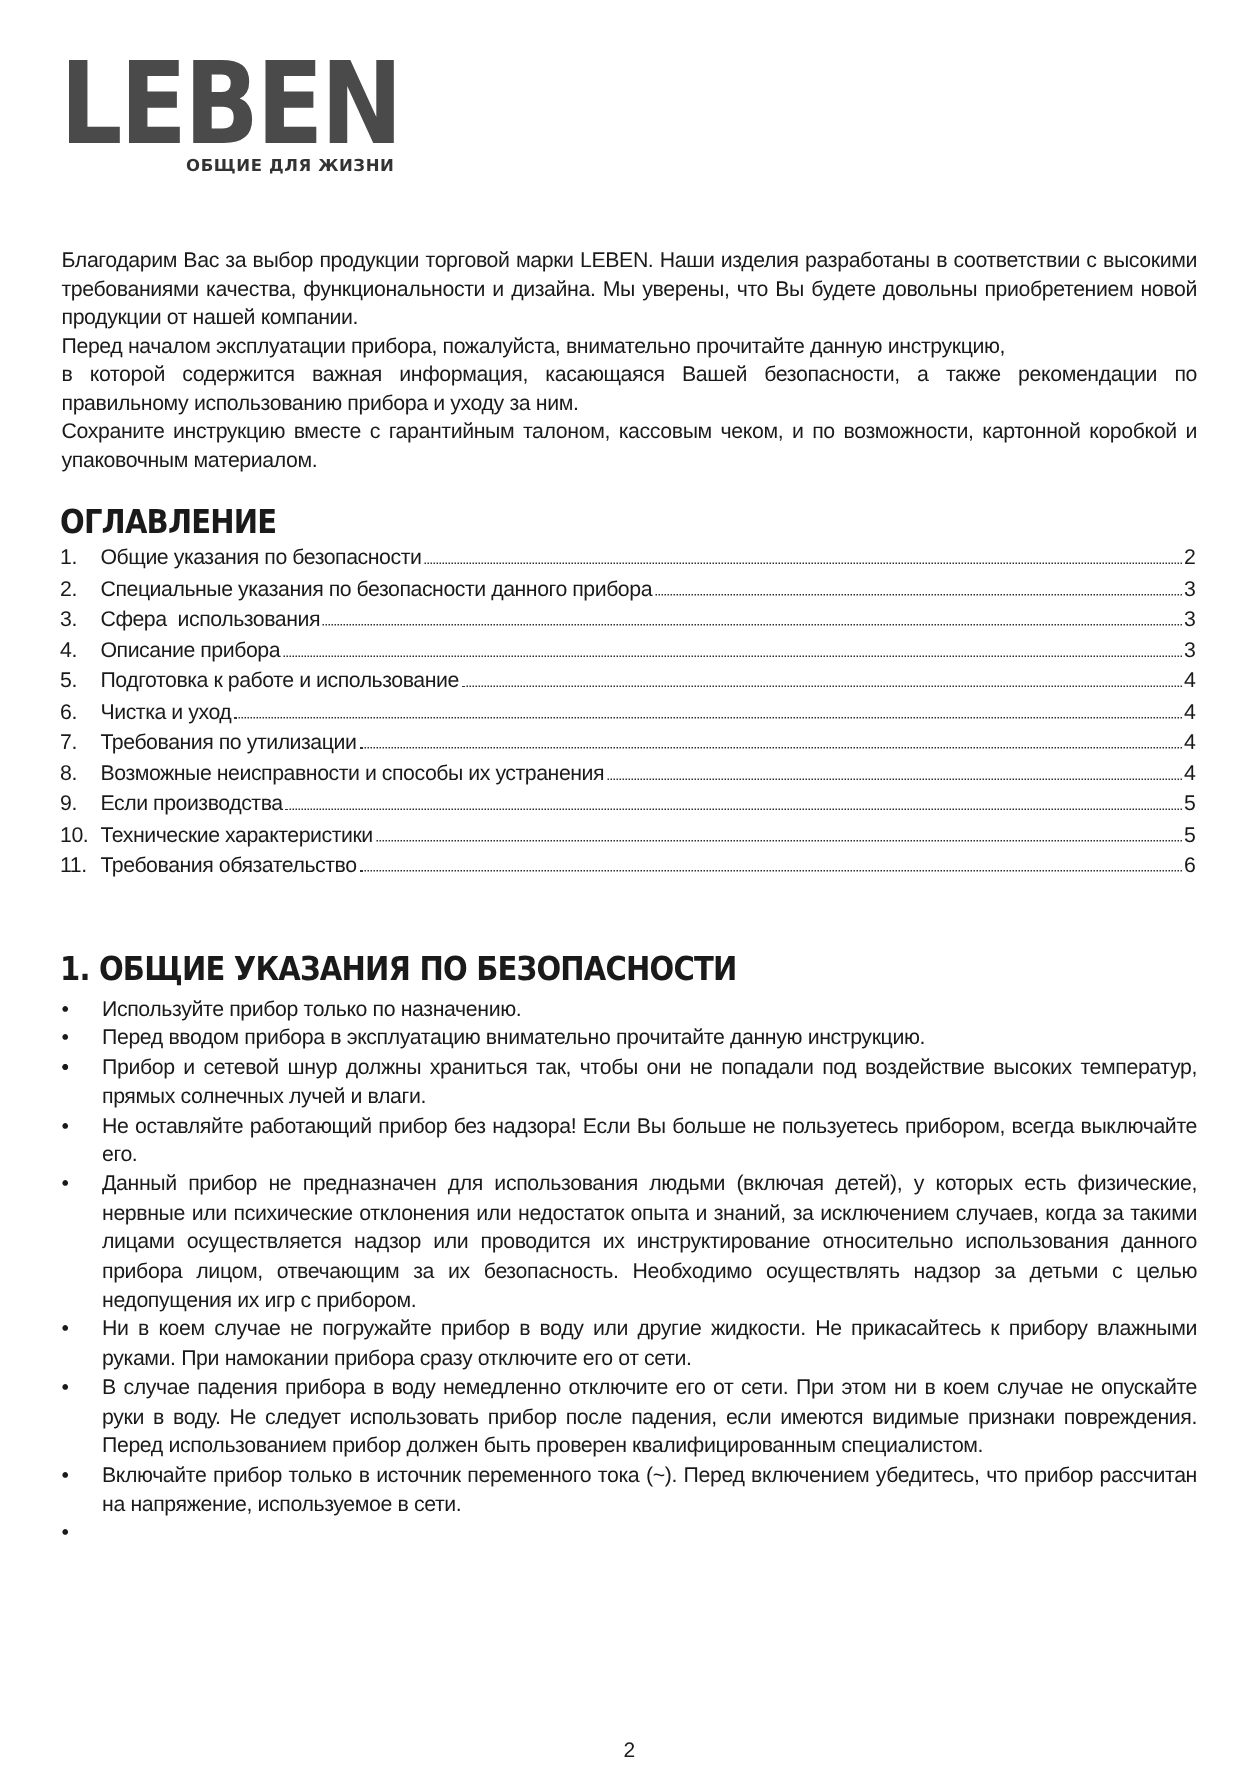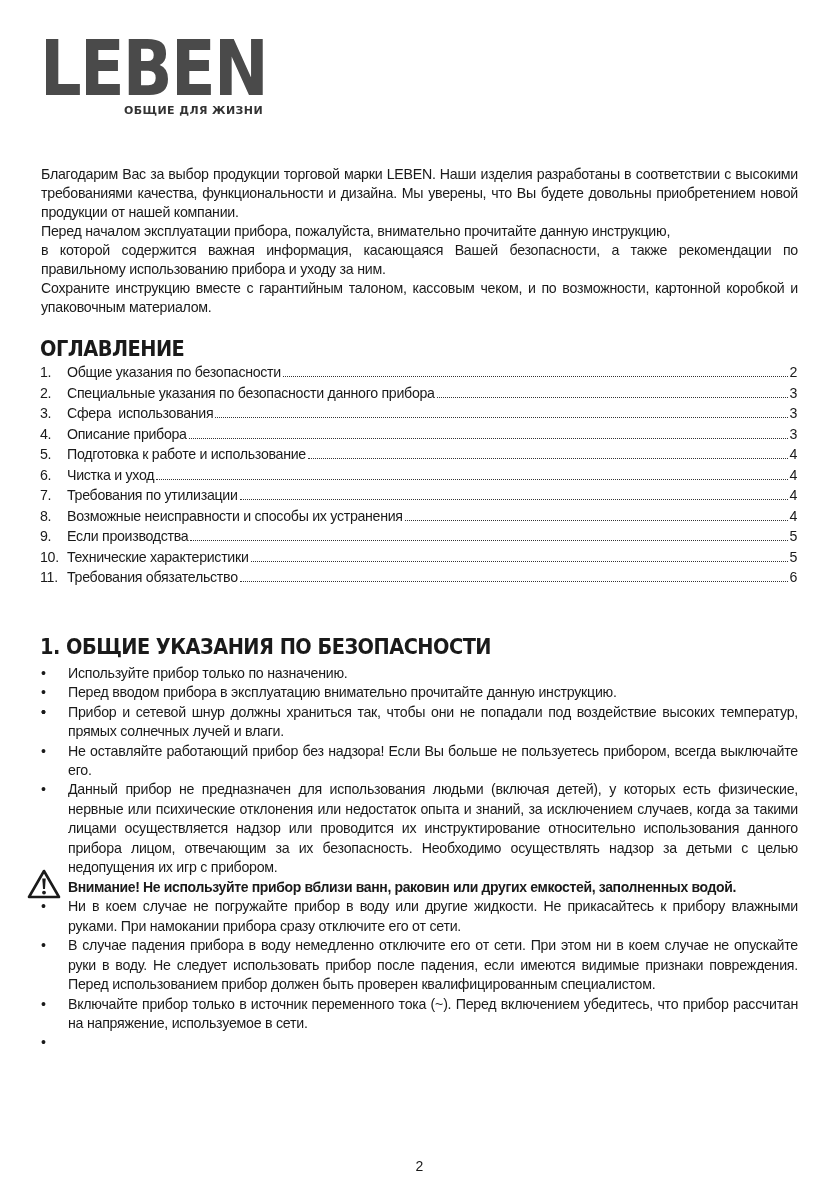--- a/index.html
+++ b/index.html
@@ -163,28 +163,20 @@
   <div class="h1 sec1-title">1. ОБЩИЕ УКАЗАНИЯ ПО БЕЗОПАСНОСТИ</div>
 
   <div class="bullets">
     <div class="bullet"><span class="dot">•</span><span>Используйте прибор только по назначению.</span></div>
     <div class="bullet"><span class="dot">•</span><span>Перед вводом прибора в эксплуатацию внимательно прочитайте данную инструкцию.</span></div>
     <div class="bullet"><span class="dot">•</span></div>
     <div class="bullet"><span class="dot">•</span><span>Прибор и сетевой шнур должны храниться так, чтобы они не попадали под воздействие высоких температур, прямых солнечных лучей и влаги.</span></div>
     <div class="bullet"><span class="dot">•</span><span>Не оставляйте работающий прибор без надзора!  Если Вы больше не пользуетесь прибором, всегда выключайте его.</span></div>
     <div class="bullet"><span class="dot">•</span><span>Данный прибор не предназначен для использования людьми (включая детей), у которых есть физические, нервные или психические отклонения или недостаток опыта и знаний, за исключением случаев, когда за такими лицами осуществляется надзор или проводится их инструктирование относительно использования данного прибора лицом, отвечающим за их безопасность. Необходимо осуществлять надзор за детьми с целью недопущения их игр с прибором.</span></div>
 
-    <div class="warning">
-      <svg class="warn-icon" viewBox="0 0 34 30">
-        <path d="M17 2 L32 28 L2 28 Z" fill="none" stroke="#1a1a1a" stroke-width="2.6" stroke-linejoin="round"></path>
-        <path d="M15.3 9.5 L18.7 9.5 L18 20 L16 20 Z" fill="#1a1a1a"></path>
-        <circle cx="17" cy="23.6" r="1.9" fill="#1a1a1a"></circle>
-      </svg>
-      <span>Внимание! Не используйте прибор вблизи ванн, раковин или других емкостей, заполненных водой.</span>
-    </div>
 
     <div class="bullet"><span class="dot">•</span><span>Ни в коем случае не погружайте прибор в воду или другие жидкости. Не прикасайтесь к прибору влажными руками. При намокании прибора сразу отключите его от сети.</span></div>
     <div class="bullet"><span class="dot">•</span><span>В случае падения прибора в воду немедленно отключите его от сети. При этом ни в коем случае не опускайте руки в воду. Не следует использовать прибор после падения, если имеются видимые признаки повреждения.  Перед использованием прибор должен быть проверен квалифицированным специалистом.</span></div>
     <div class="bullet"><span class="dot">•</span><span>Включайте прибор только в источник переменного тока (~). Перед включением убедитесь, что прибор рассчитан на напряжение, используемое в сети.</span></div>
     <div class="bullet"><span class="dot">•</span></div>
   </div>
 
   <div class="page-number">2</div>
 </div>
 

